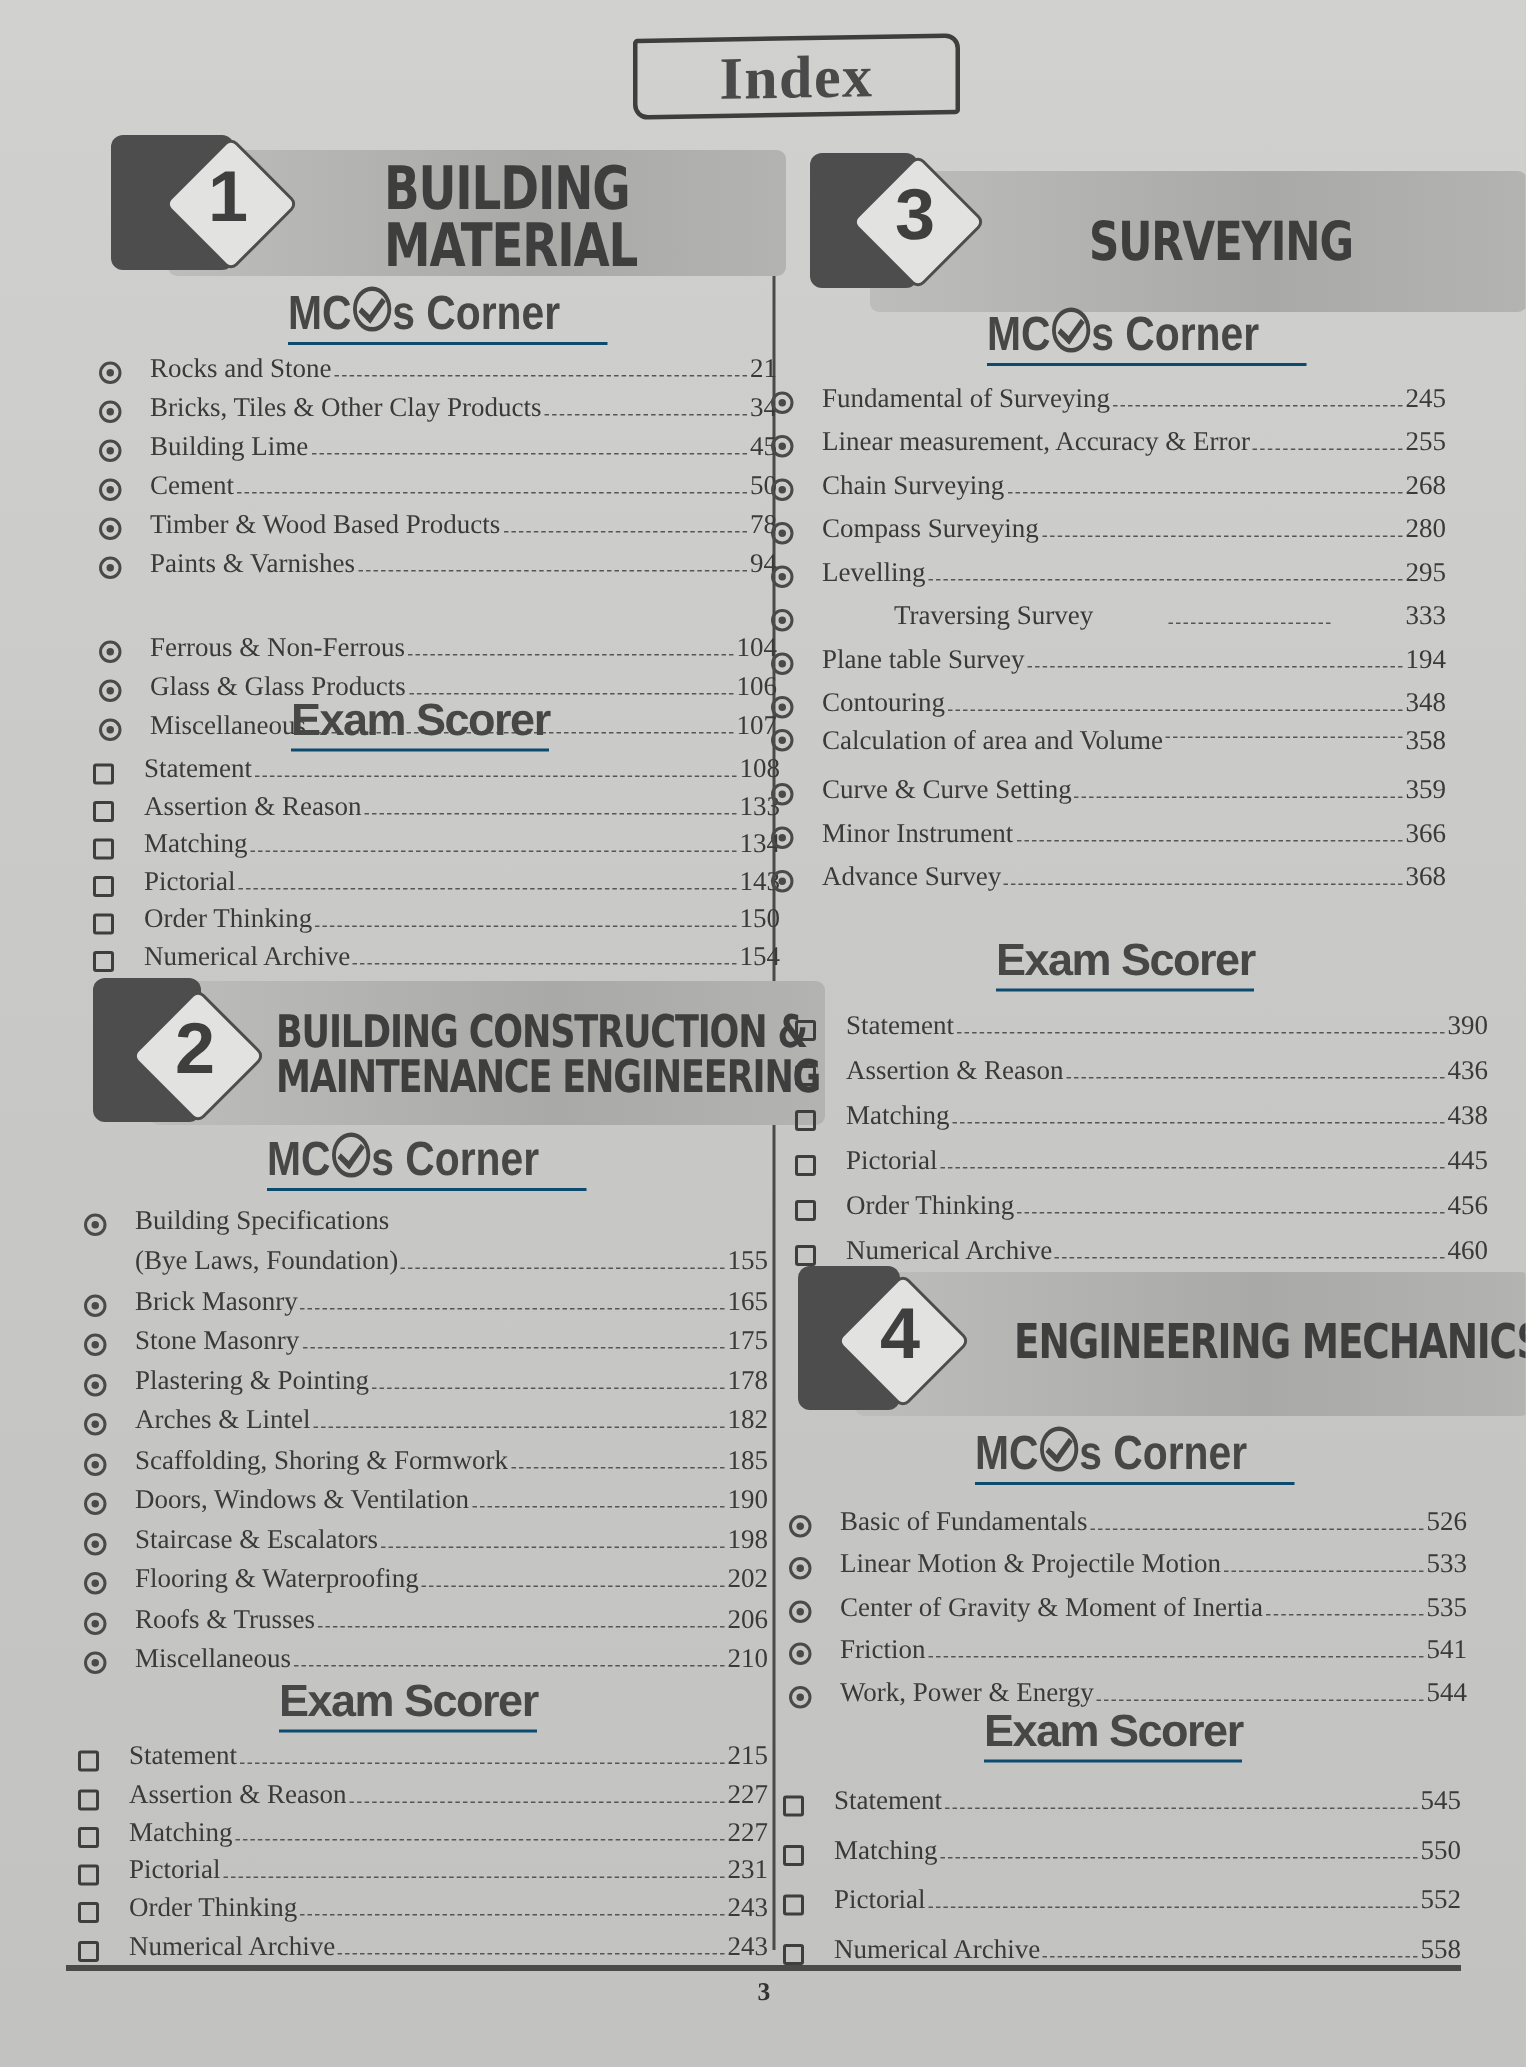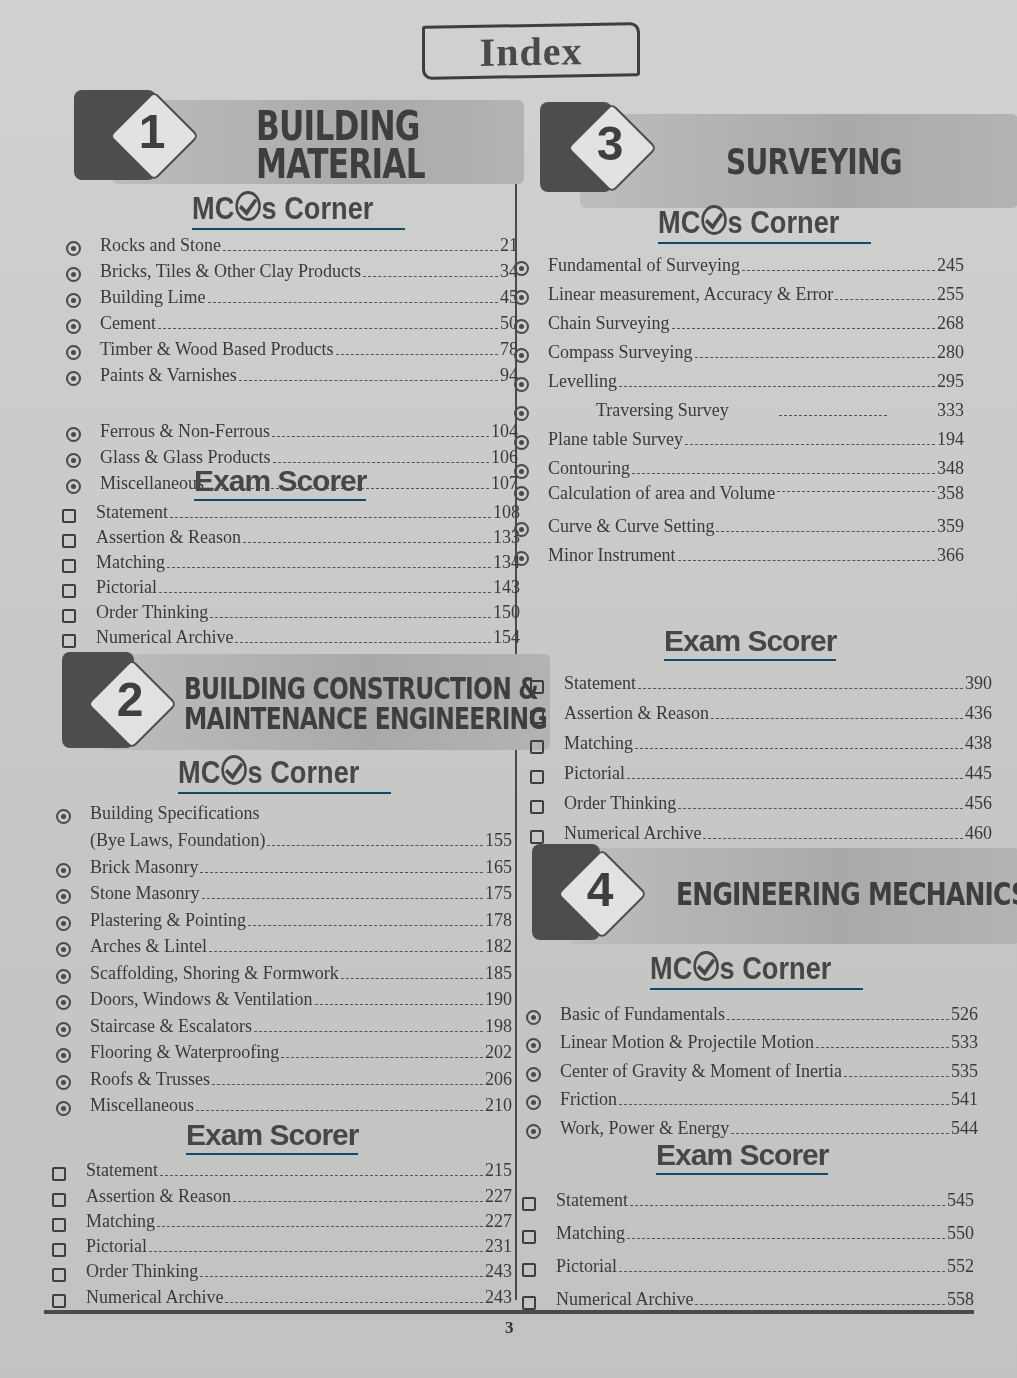--- a/index.html
+++ b/index.html
@@ -491,20 +491,28 @@
       <span class="page">359</span>
     </li>
   <li class="toc-item" style="height:29px;">
       <span class="bullet">
         <span class="radio-bullet"></span>
       </span>
       <span class="label">Minor Instrument</span>
       <span class="leader"></span>
       <span class="page">366</span>
     </li>
+  <li class="toc-item" style="height:29px;">
+      <span class="bullet">
+        <span class="radio-bullet"></span>
+      </span>
+      <span class="label">Advance Survey</span>
+      <span class="leader"></span>
+      <span class="page">368</span>
+    </li>
 </ul>
 
 <div class="section-heading" style="left:664px;top:624px;font-size:30px;letter-spacing:-1px;">Exam Scorer</div>
 
 <ul class="toc-list" style="left:530px;top:664px;width:462px;">
   <li class="toc-item" style="height:30px;">
       <span class="bullet">
         <span class="square-bullet"></span>
       </span>
       <span class="label">Statement</span>

